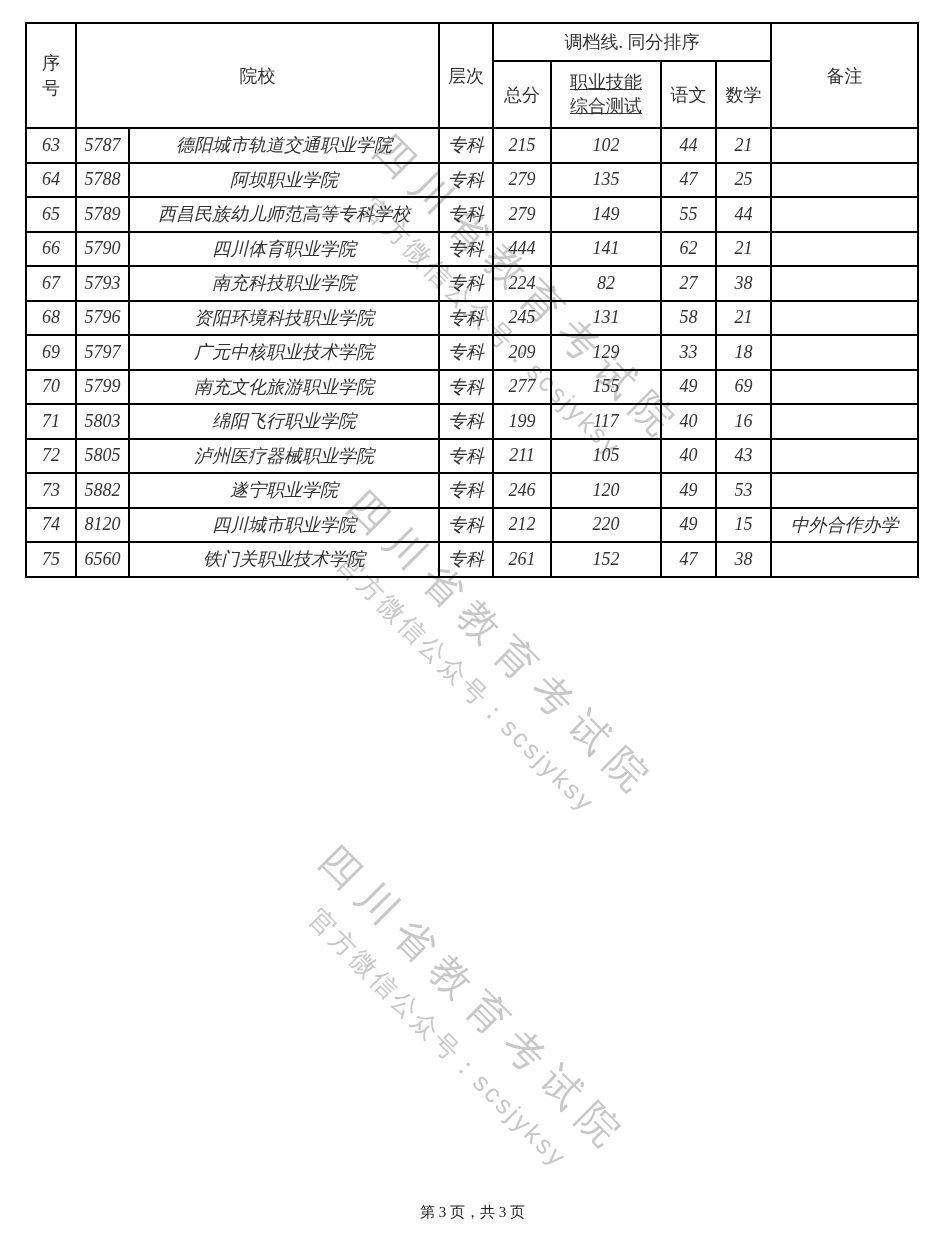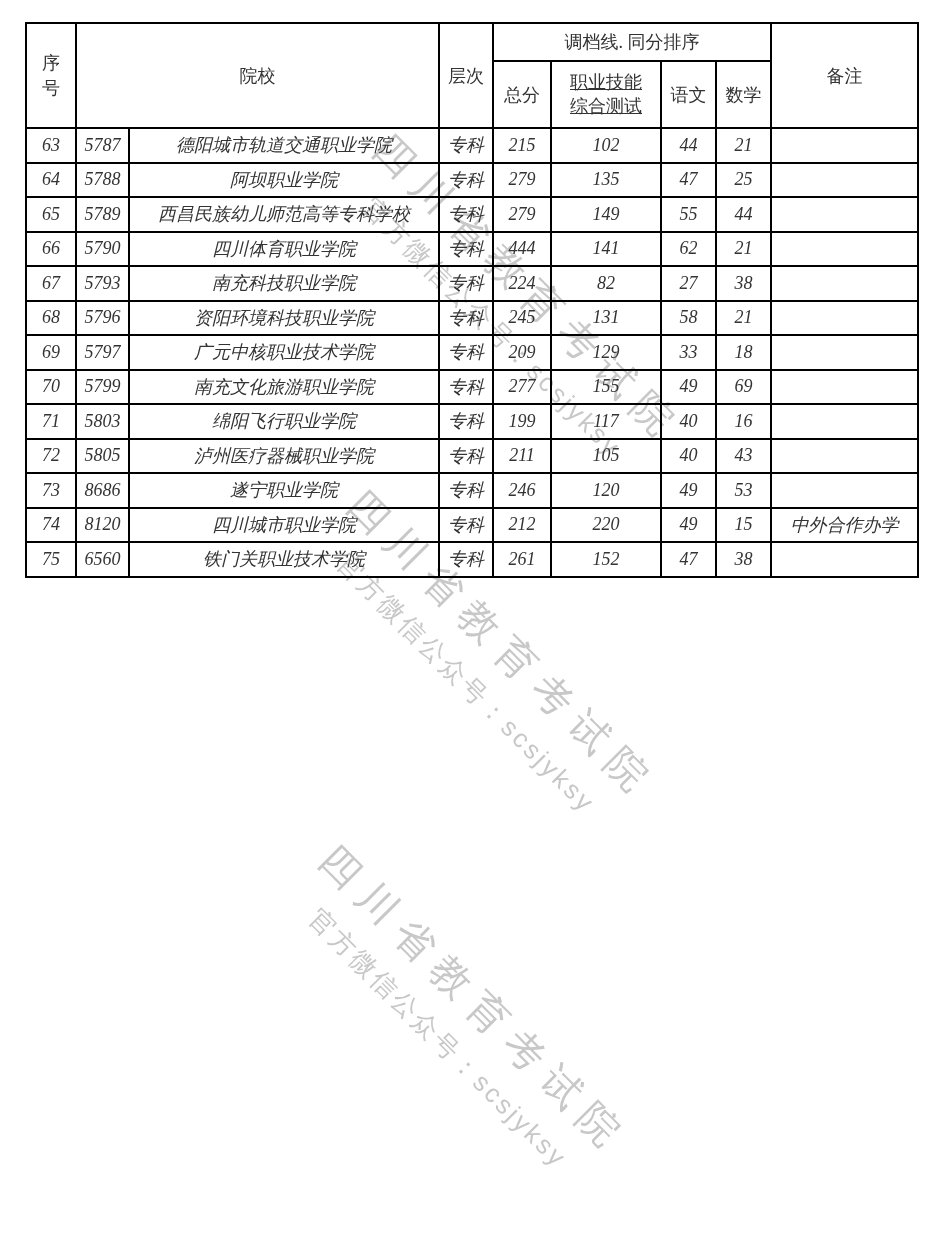--- a/index.html
+++ b/index.html
@@ -219,21 +219,21 @@
       <td>专科</td>
       <td>211</td>
       <td>105</td>
       <td>40</td>
       <td>43</td>
       <td class="cell-note"></td>
     </tr>
 
     <tr>
       <td>73</td>
-      <td>8686</td>
+      <td>5882</td>
       <td class="cell-name">遂宁职业学院</td>
       <td>专科</td>
       <td>246</td>
       <td>120</td>
       <td>49</td>
       <td>53</td>
       <td class="cell-note"></td>
     </tr>
 
     <tr>
@@ -255,14 +255,15 @@
       <td>专科</td>
       <td>261</td>
       <td>152</td>
       <td>47</td>
       <td>38</td>
       <td class="cell-note"></td>
     </tr>
   </tbody>
   </table>
 
+  <div class="footer">第 3 页，共 3 页</div>
 
 </div>
 
 </body></html>

